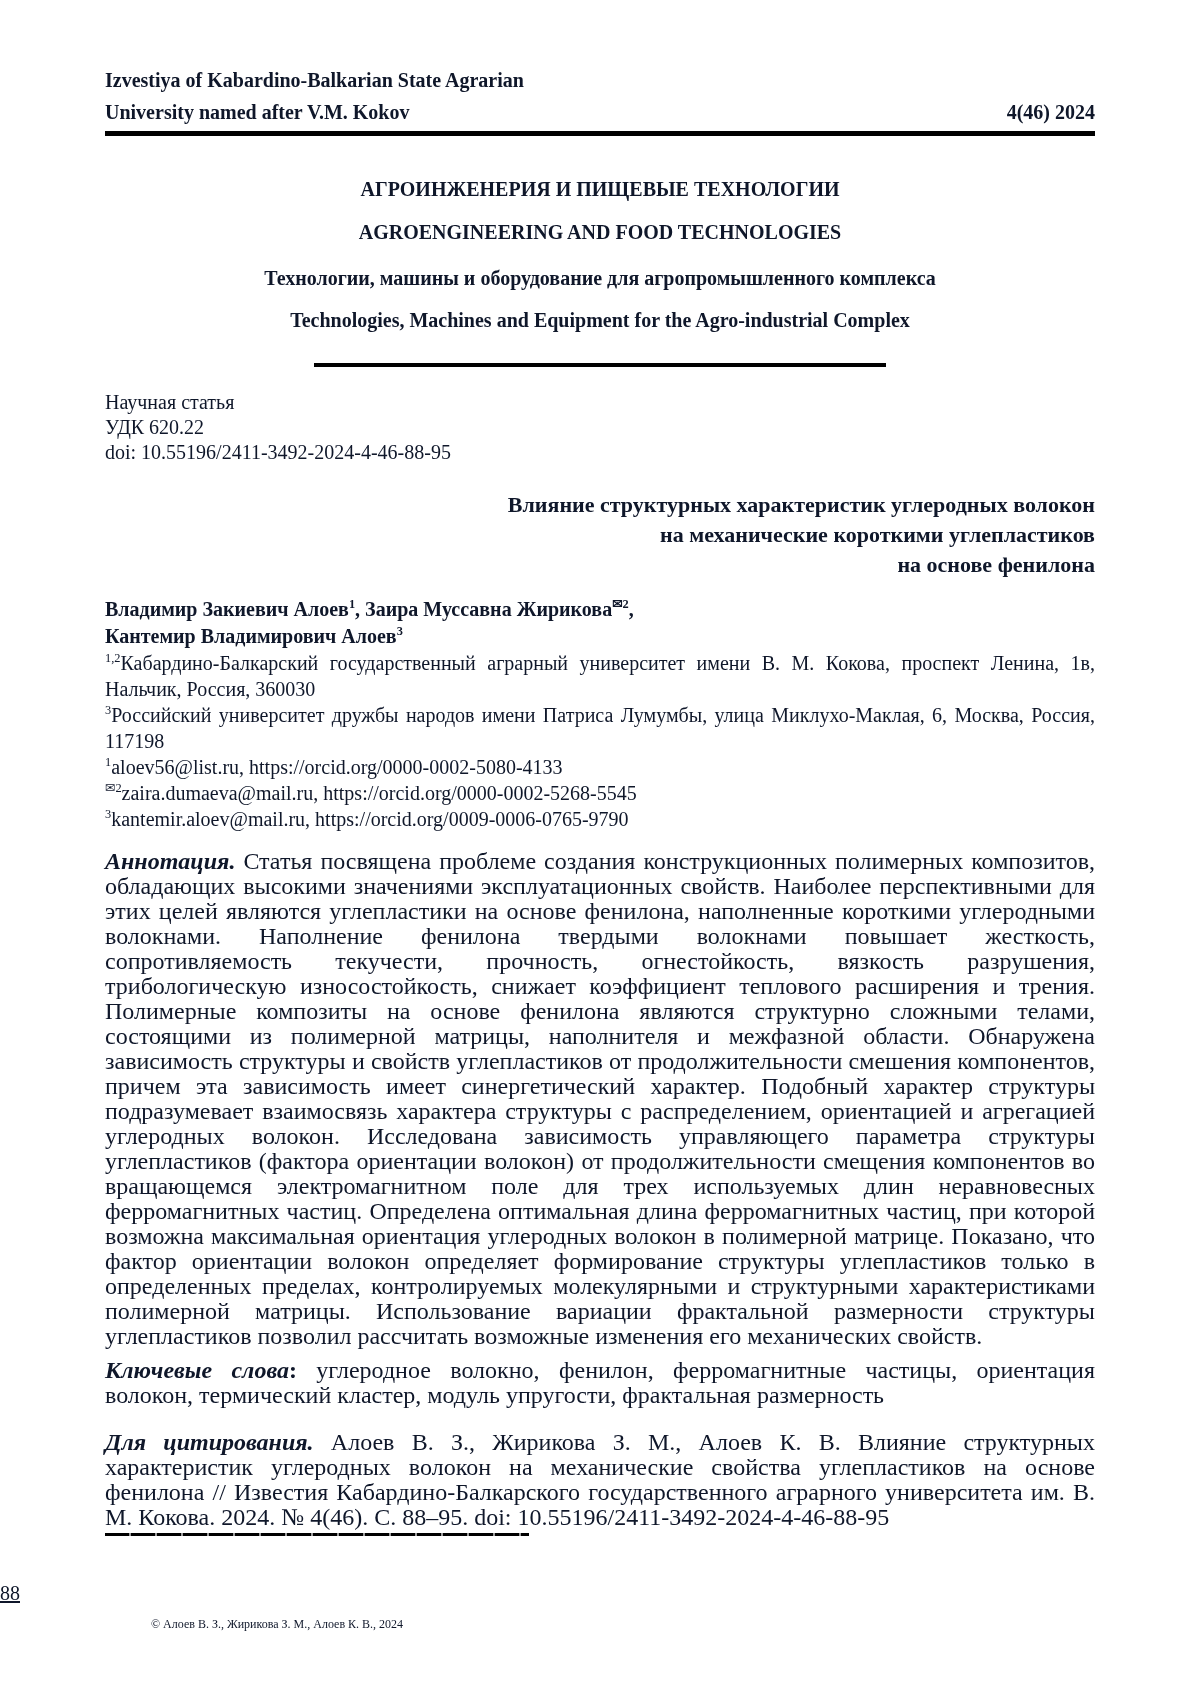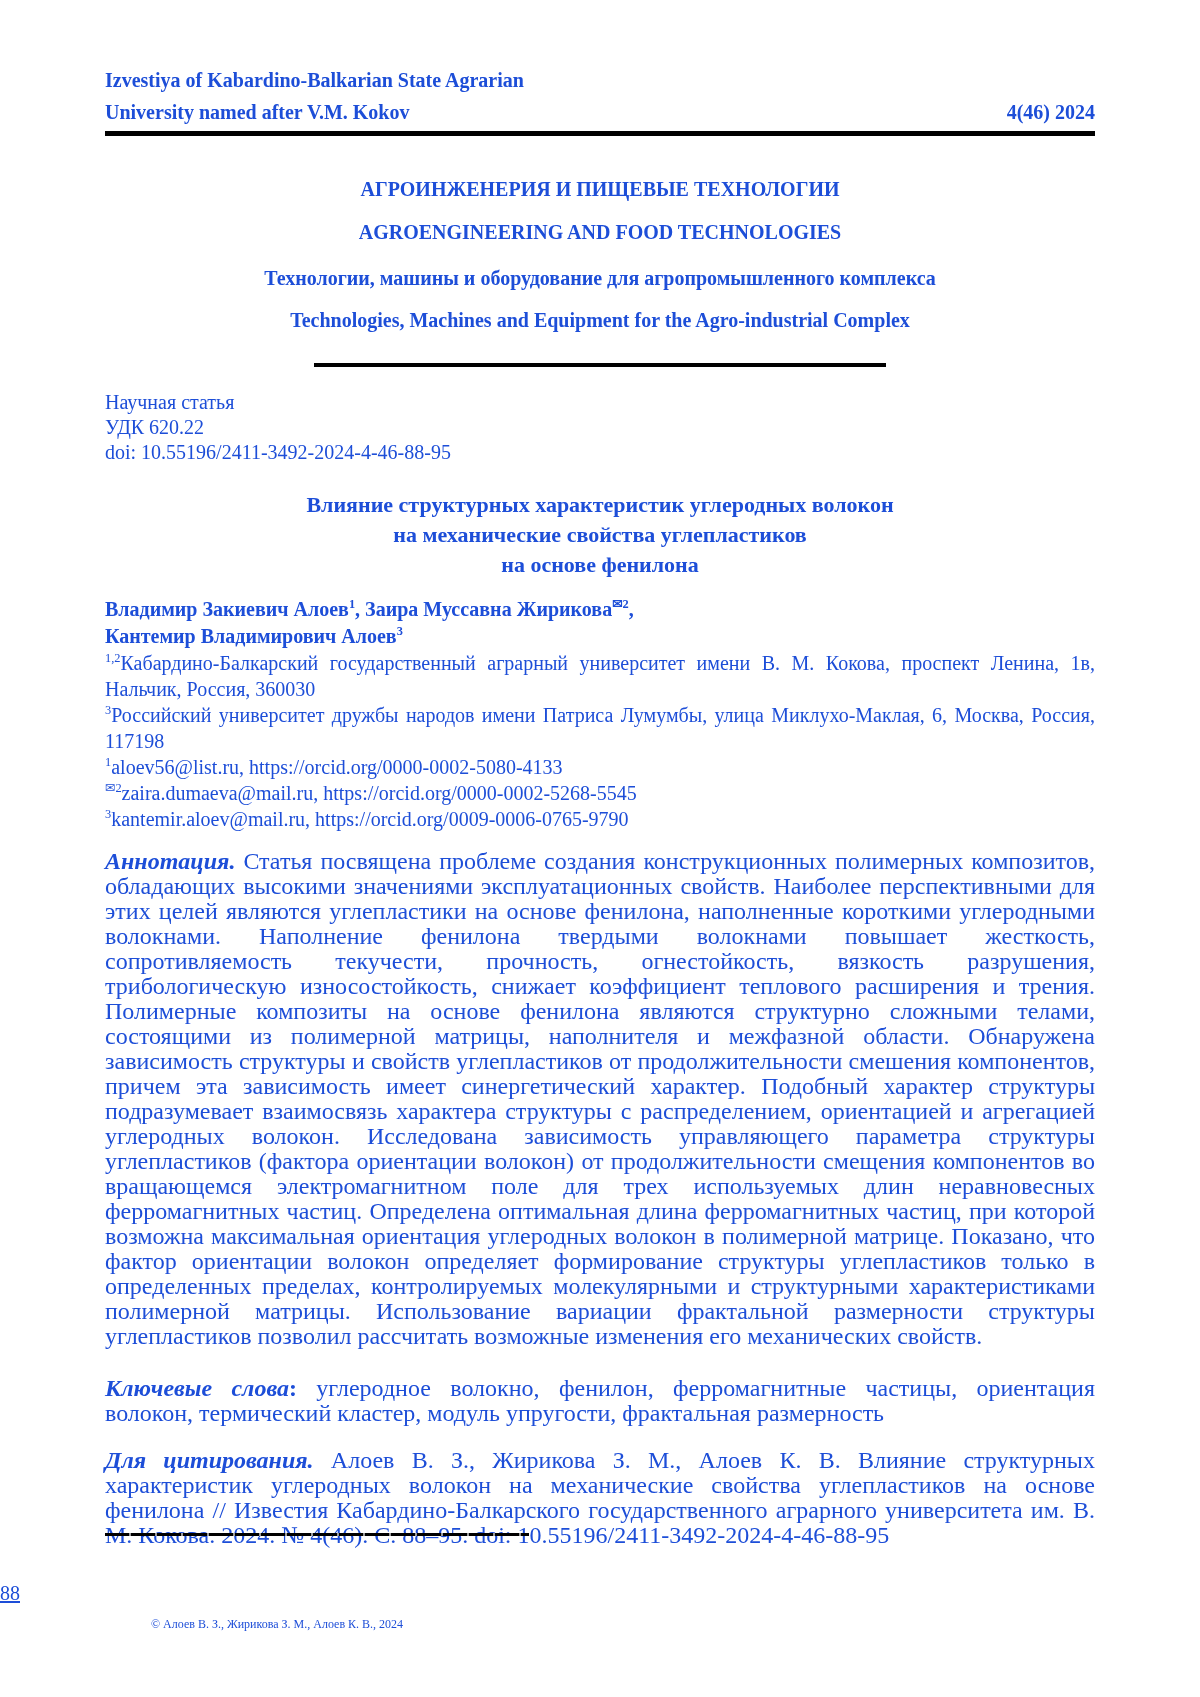--- a/index.html
+++ b/index.html
@@ -1,21 +1,21 @@
 <!DOCTYPE html>
 <html lang="ru"><head>
 <meta charset="utf-8">
 <style>
   html, body { margin: 0; padding: 0; background: #ffffff; }
   .page {
     position: relative;
     width: 1200px;
     height: 1697px;
     background: #ffffff;
-    color: #1d4ed8;
+    color: #0f172a;
     font-family: "Liberation Serif", "DejaVu Serif", serif;
     overflow: hidden;
     margin: 0 auto;
   }
   .content { margin: 0 105px; padding-top: 64px; }
 
   sup { font-size: 62%; line-height: 0; vertical-align: super; }
 
   
   .journal-header {
@@ -35,38 +35,38 @@
   .subheading-ru{ margin-top: 22px; }
   .subheading-en{ margin-top: 18px; }
   .section-divider { width: 572px; height: 4px; background: #000; margin: 31px auto 0 auto; }
 
   
   .article-meta { margin-top: 23px; font-size: 20px; line-height: 25px; }
 
   
   .article-title {
     margin-top: 25px;
-    text-align: center;
+    text-align: right;
     font-weight: bold;
     font-size: 22px;
     line-height: 30px;
   }
 
   
   .authors { margin-top: 16px; font-weight: bold; font-size: 20px; line-height: 27px; }
 
   
   .affiliations { font-size: 20px; line-height: 26px; }
   .affiliation  { text-align: justify; }
   .contact      { text-align: left; }
 
   
   .para { font-size: 24px; line-height: 25px; text-align: justify; }
   .abstract  { margin-top: 17px; }
-  .keywords  { margin-top: 27px; }
+  .keywords  { margin-top: 9px; }
   .citation  { margin-top: 22px; }
   .para-label { font-weight: bold; font-style: italic; }
 
   
   .footnote-sep {
     position: absolute;
     top: 1533px; left: 105px;
     width: 424px; height: 3px;
     background: repeating-linear-gradient(to right, #000 0px, #000 24px, #9a9a9a 24px, #9a9a9a 26px);
   }
@@ -105,21 +105,21 @@
     <div class="section-divider"></div>
 
     <div class="article-meta">
       <div>Научная статья</div>
       <div>УДК 620.22</div>
       <div>doi: 10.55196/2411-3492-2024-4-46-88-95</div>
     </div>
 
     <div class="article-title">
       <div>Влияние структурных характеристик углеродных волокон</div>
-      <div>на механические свойства углепластиков</div>
+      <div>на механические короткими углепластиков</div>
       <div>на основе фенилона</div>
     </div>
 
     <div class="authors">
       <div><span>Владимир Закиевич Алоев</span><sup>1</sup><span>, </span><span>Заира Муссавна Жирикова</span><sup>✉2</sup><span>,</span></div>
       <div><span>Кантемир Владимирович Алоев</span><sup>3</sup></div>
     </div>
 
     <div class="affiliations">
       <div class="affiliation"><sup>1,2</sup><span>Кабардино-Балкарский государственный аграрный университет имени В. М. Кокова, проспект Ленина, 1в, Нальчик, Россия, 360030</span></div>

